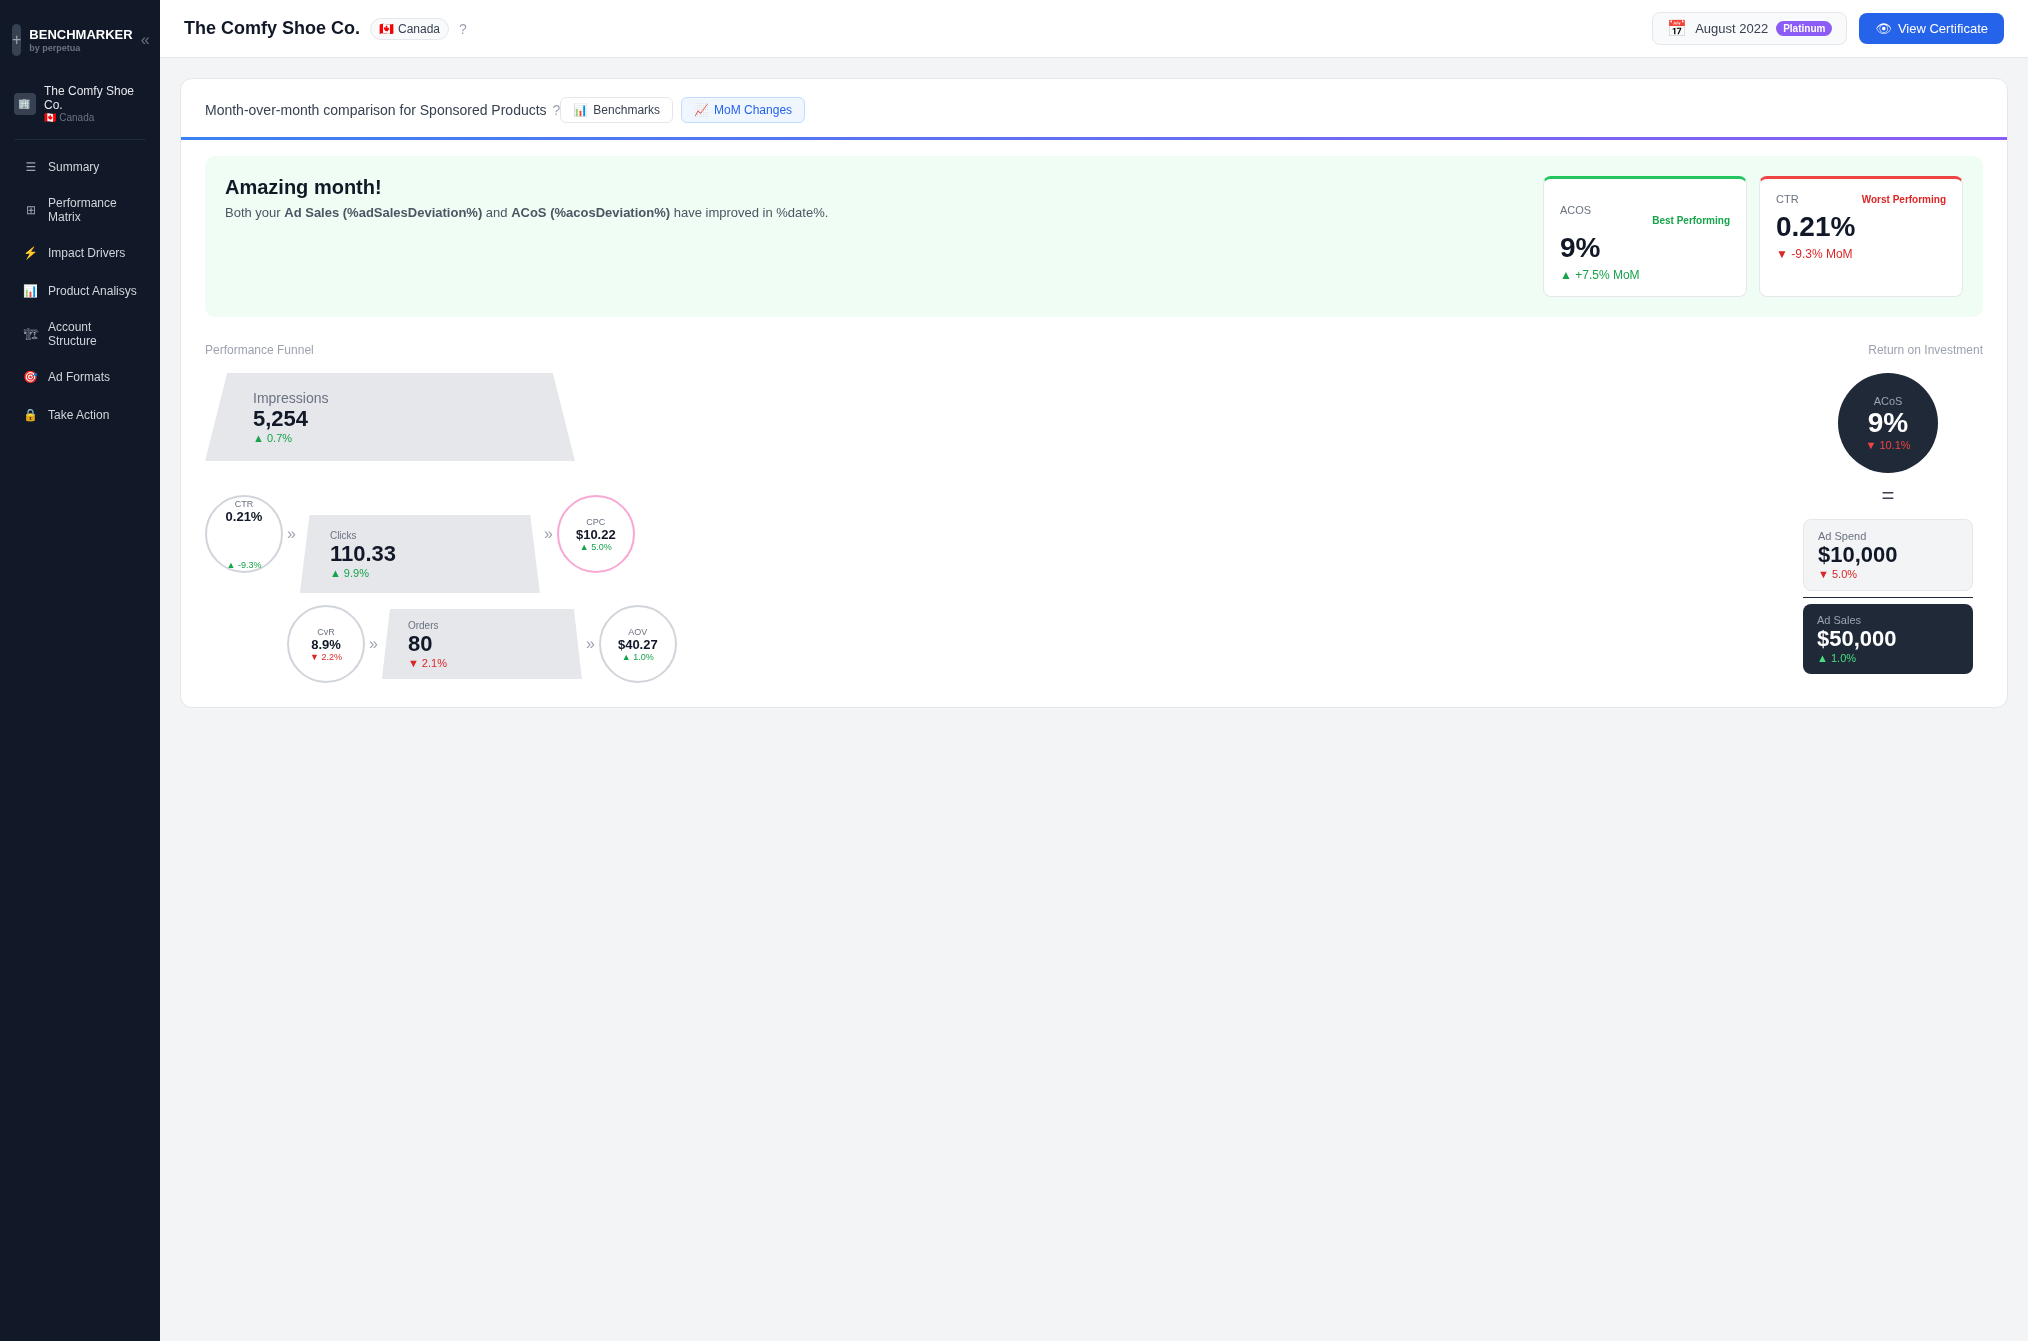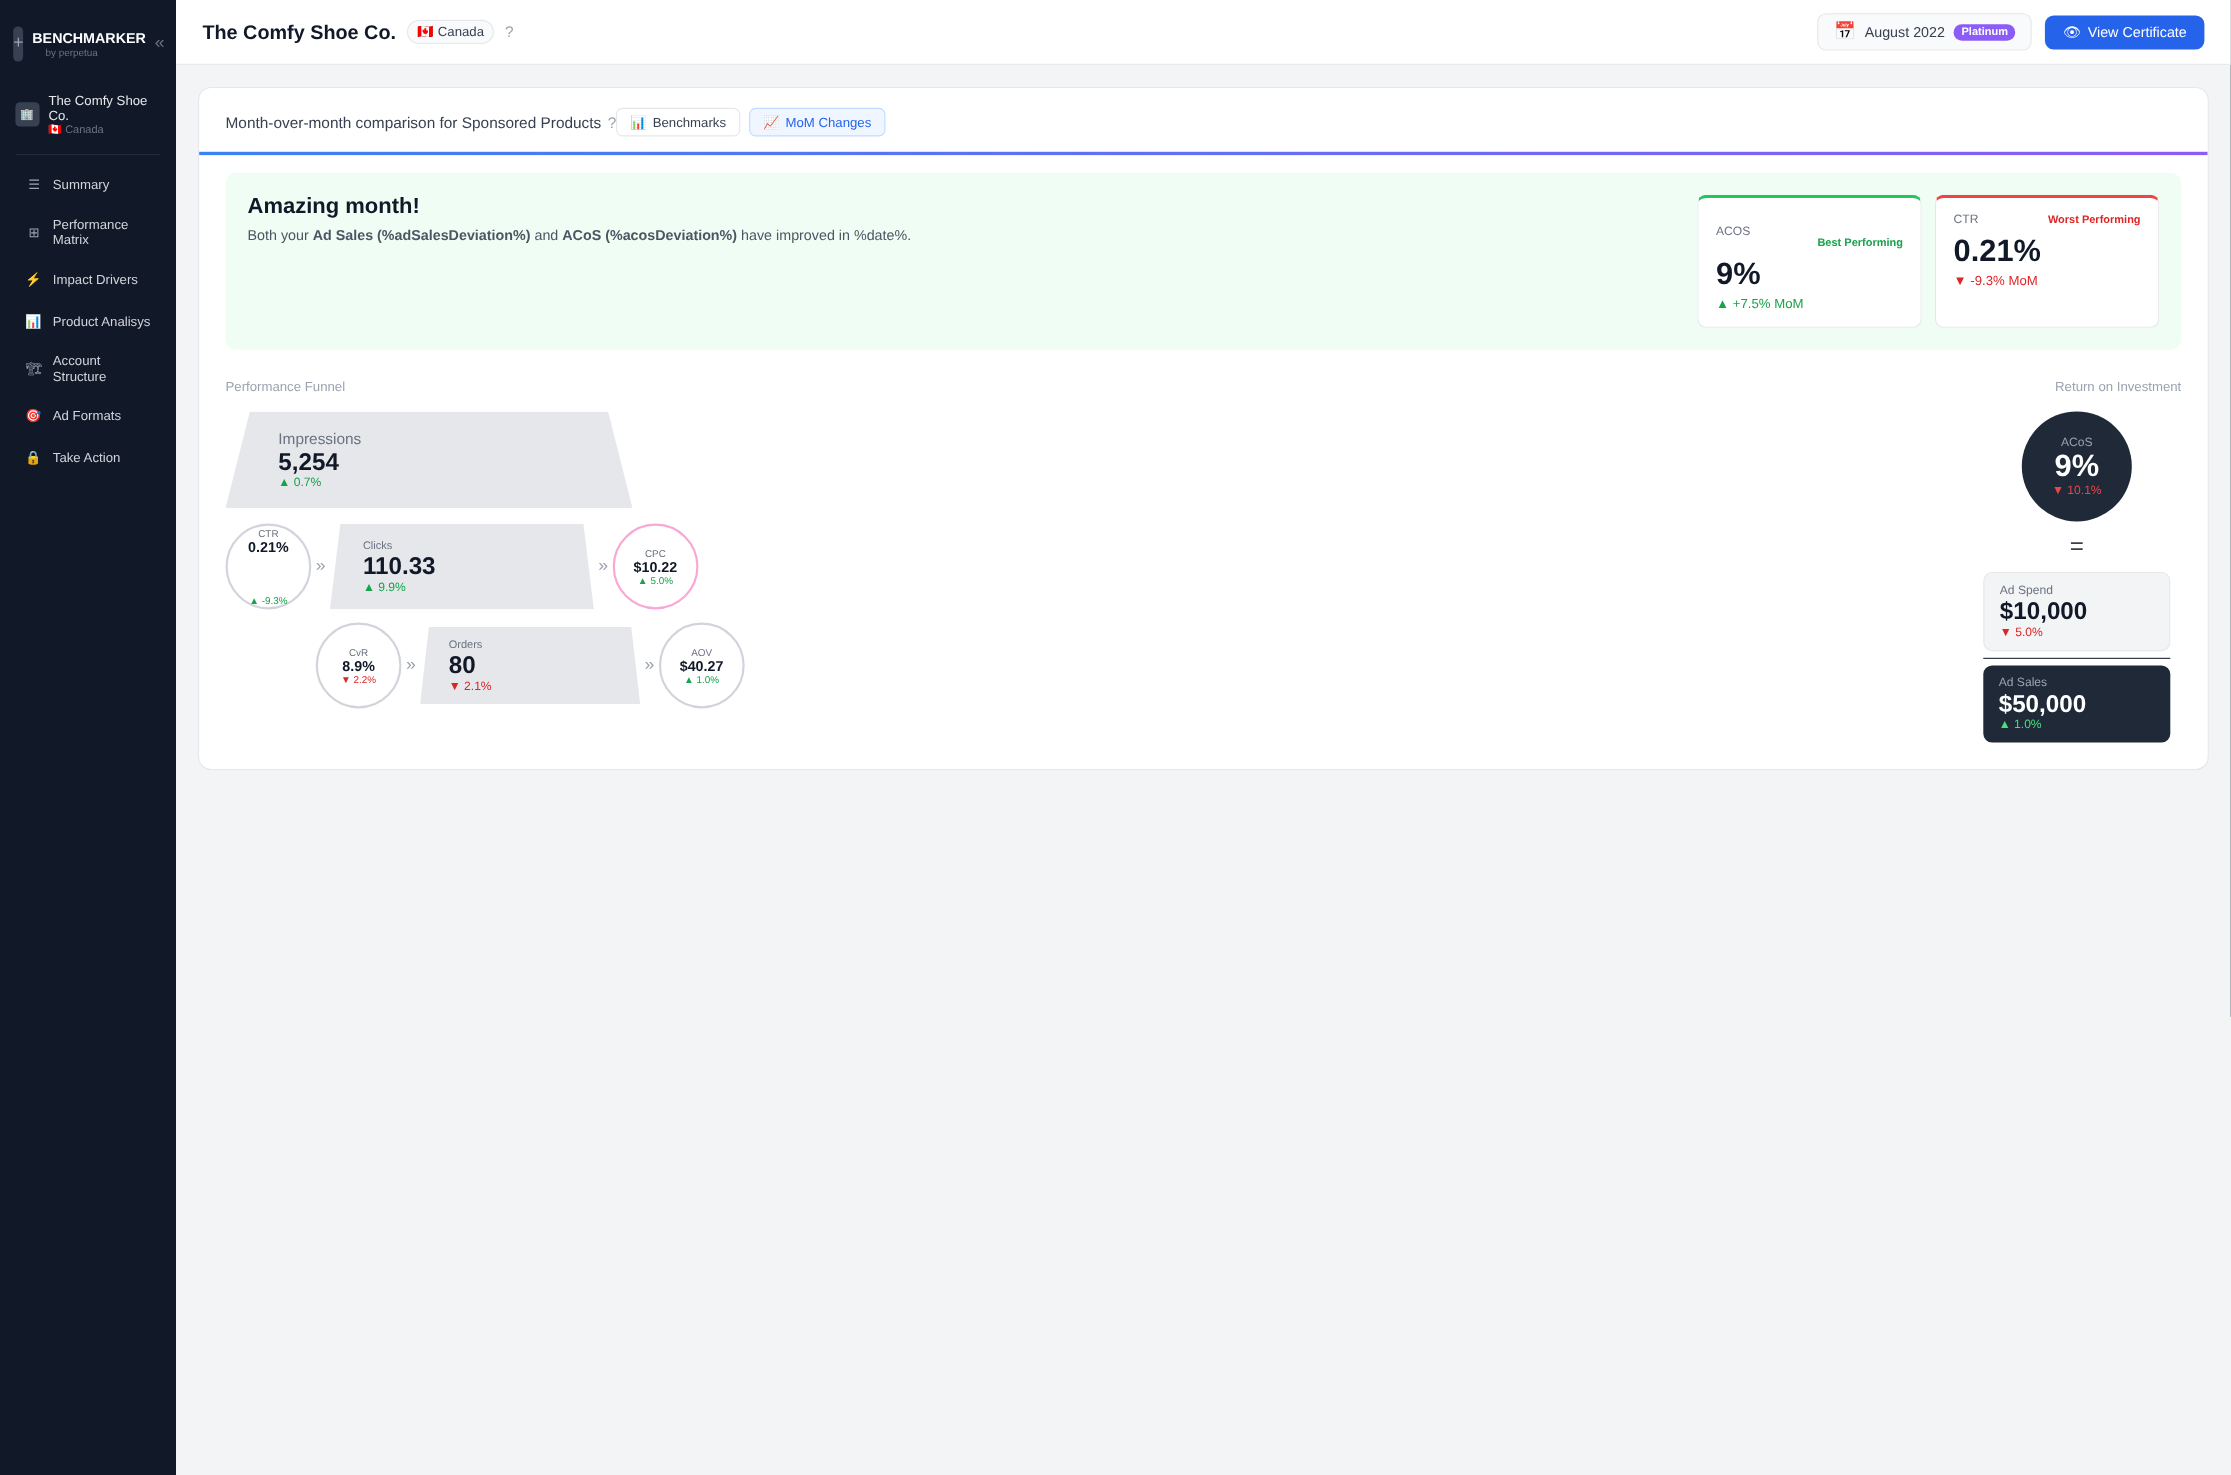--- a/index.html
+++ b/index.html
@@ -3,21 +3,21 @@
   <meta charset="utf-8">
   <style>
     * { box-sizing: border-box; margin: 0; padding: 0; }
     body { background: #111827; font-family: -apple-system, BlinkMacSystemFont, 'Segoe UI', sans-serif; display: flex; height: 100vh; overflow: hidden; }
 
     
     .sidebar { width: 160px; min-width: 160px; background: #111827; display: flex; flex-direction: column; padding: 16px 0; }
     .sidebar-logo { display: flex; align-items: center; padding: 8px 12px 20px 12px; gap: 8px; }
     .logo-icon { width: 32px; height: 32px; background: #374151; border-radius: 6px; display: flex; align-items: center; justify-content: center; color: #9ca3af; font-size: 16px; }
     .logo-text { color: #fff; font-size: 13px; font-weight: 700; line-height: 1.2; }
-    .logo-sub { color: #6b7280; font-size: 9px; font-weight: 400; margin-left: 12px; }
+    .logo-sub { color: #6b7280; font-size: 9px; font-weight: 700; }
     .collapse-btn { color: #6b7280; cursor: pointer; }
 
     .account-item { display: flex; align-items: center; gap: 8px; padding: 8px 14px; cursor: pointer; }
     .account-icon { width: 22px; height: 22px; background: #374151; border-radius: 4px; display: flex; align-items: center; justify-content: center; color: #9ca3af; font-size: 10px; flex-shrink: 0; }
     .account-name { color: #e5e7eb; font-size: 12px; font-weight: 500; }
     .account-country { color: #6b7280; font-size: 10px; }
 
     .nav-divider { height: 1px; background: #1f2937; margin: 8px 14px; }
 
     .nav-item { display: flex; align-items: center; gap: 8px; padding: 9px 14px; cursor: pointer; border-radius: 6px; margin: 1px 8px; }
@@ -223,21 +223,21 @@
 
             <div style="display: flex; align-items: center; gap: 4px; margin-bottom: 12px;">
 
               <div style="width: 78px; height: 78px; border-radius: 50%; border: 2px solid #d1d5db; background: #fff; display: flex; flex-direction: column; align-items: center; justify-content: center; flex-shrink: 0;">
                 <div style="font-size: 9px; color: #6b7280;">CTR</div>
                 <div style="font-size: 13px; font-weight: 700; color: #111827;">0.21%</div>
                 <div style="font-size: 9px; color: #16a34a; margin-top: 36px;">▲ <span>-9.3%</span></div>
               </div>
               <span style="color:#9ca3af; font-size:16px;">»</span>
 
-              <div style="width: 240px; height: 78px; background: #e5e7eb; clip-path: polygon(4% 0%, 96% 0%, 100% 100%, 0% 100%); display: flex; align-items: center; padding-left: 30px;">
+              <div style="width: 240px; height: 78px; background: #e5e7eb; clip-path: polygon(4% 0%, 96% 0%, 100% 100%, 0% 100%); display: flex; align-items: center; padding-left: 30px; margin-top: 40px;">
                 <div>
                   <div style="font-size: 10px; color: #6b7280;">Clicks</div>
                   <div style="font-size: 22px; font-weight: 700; color: #111827;">110.33</div>
                   <div style="font-size: 11px; color: #16a34a;">▲ <span>9.9%</span></div>
                 </div>
               </div>
               <span style="color:#9ca3af; font-size:16px;">»</span>
 
               <div style="width: 78px; height: 78px; border-radius: 50%; border: 2px solid #f9a8d4; background: #fff; display: flex; flex-direction: column; align-items: center; justify-content: center; flex-shrink: 0;">
                 <div style="font-size: 9px; color: #6b7280;">CPC</div>

